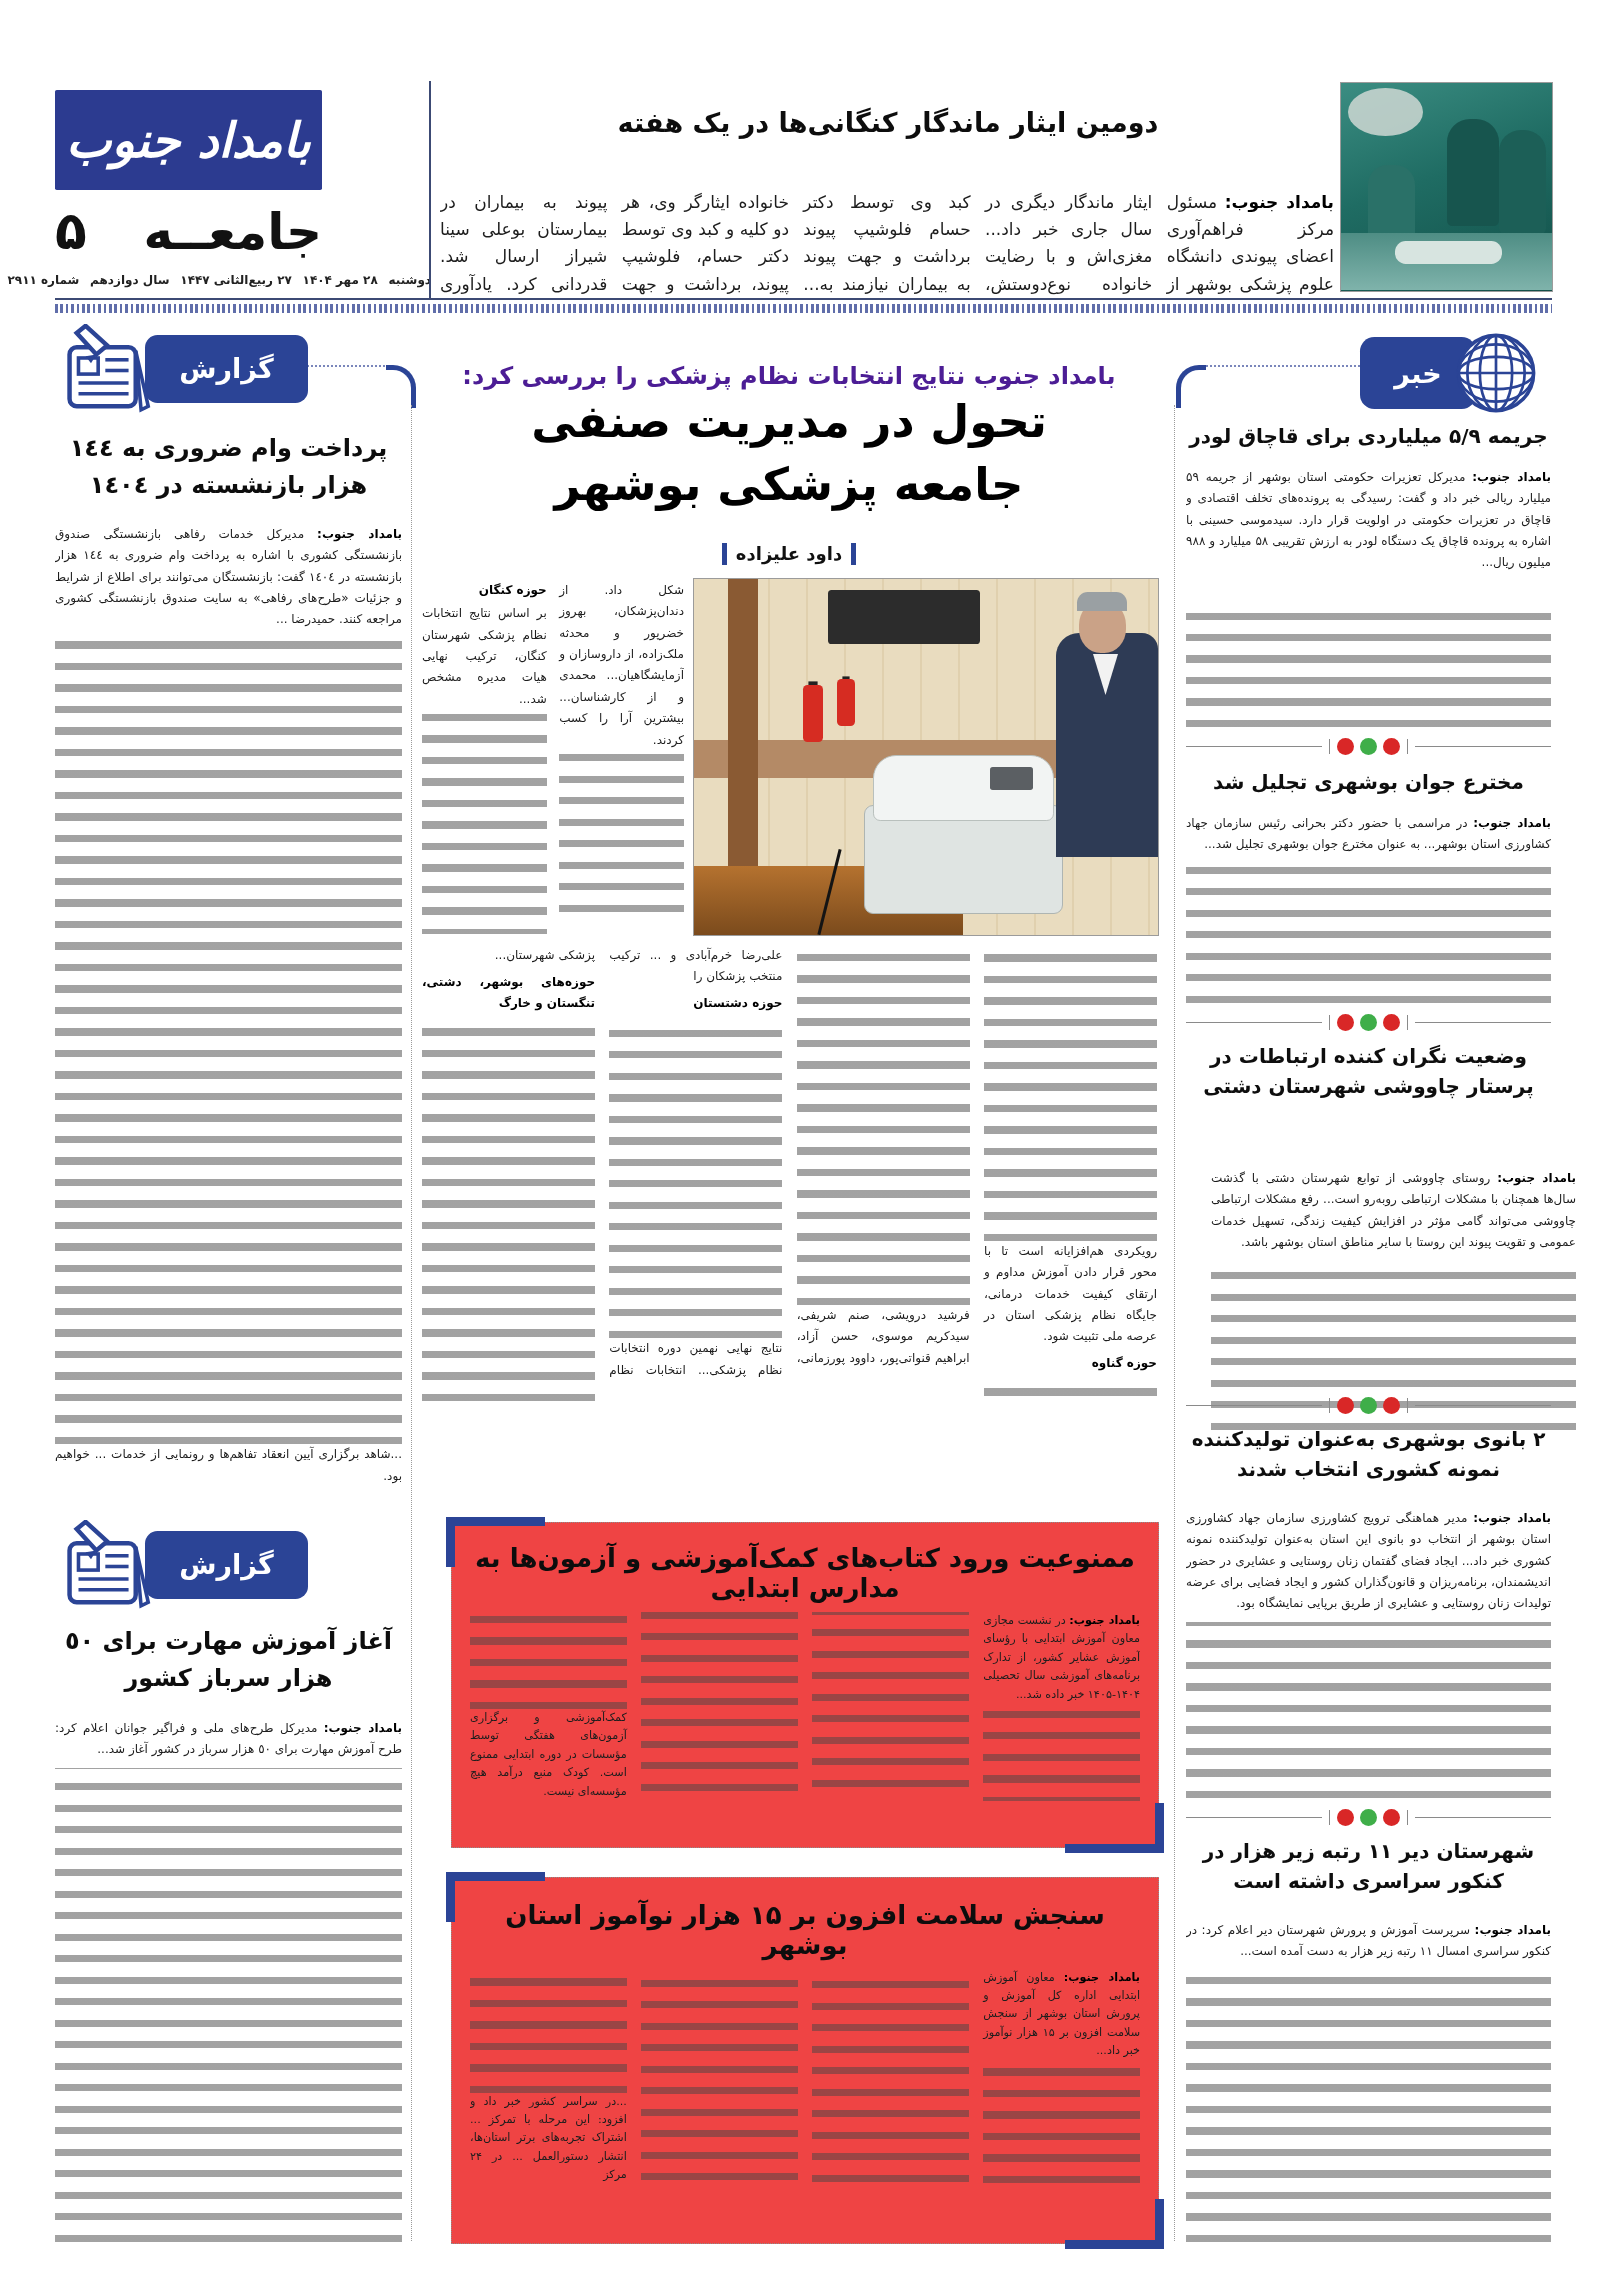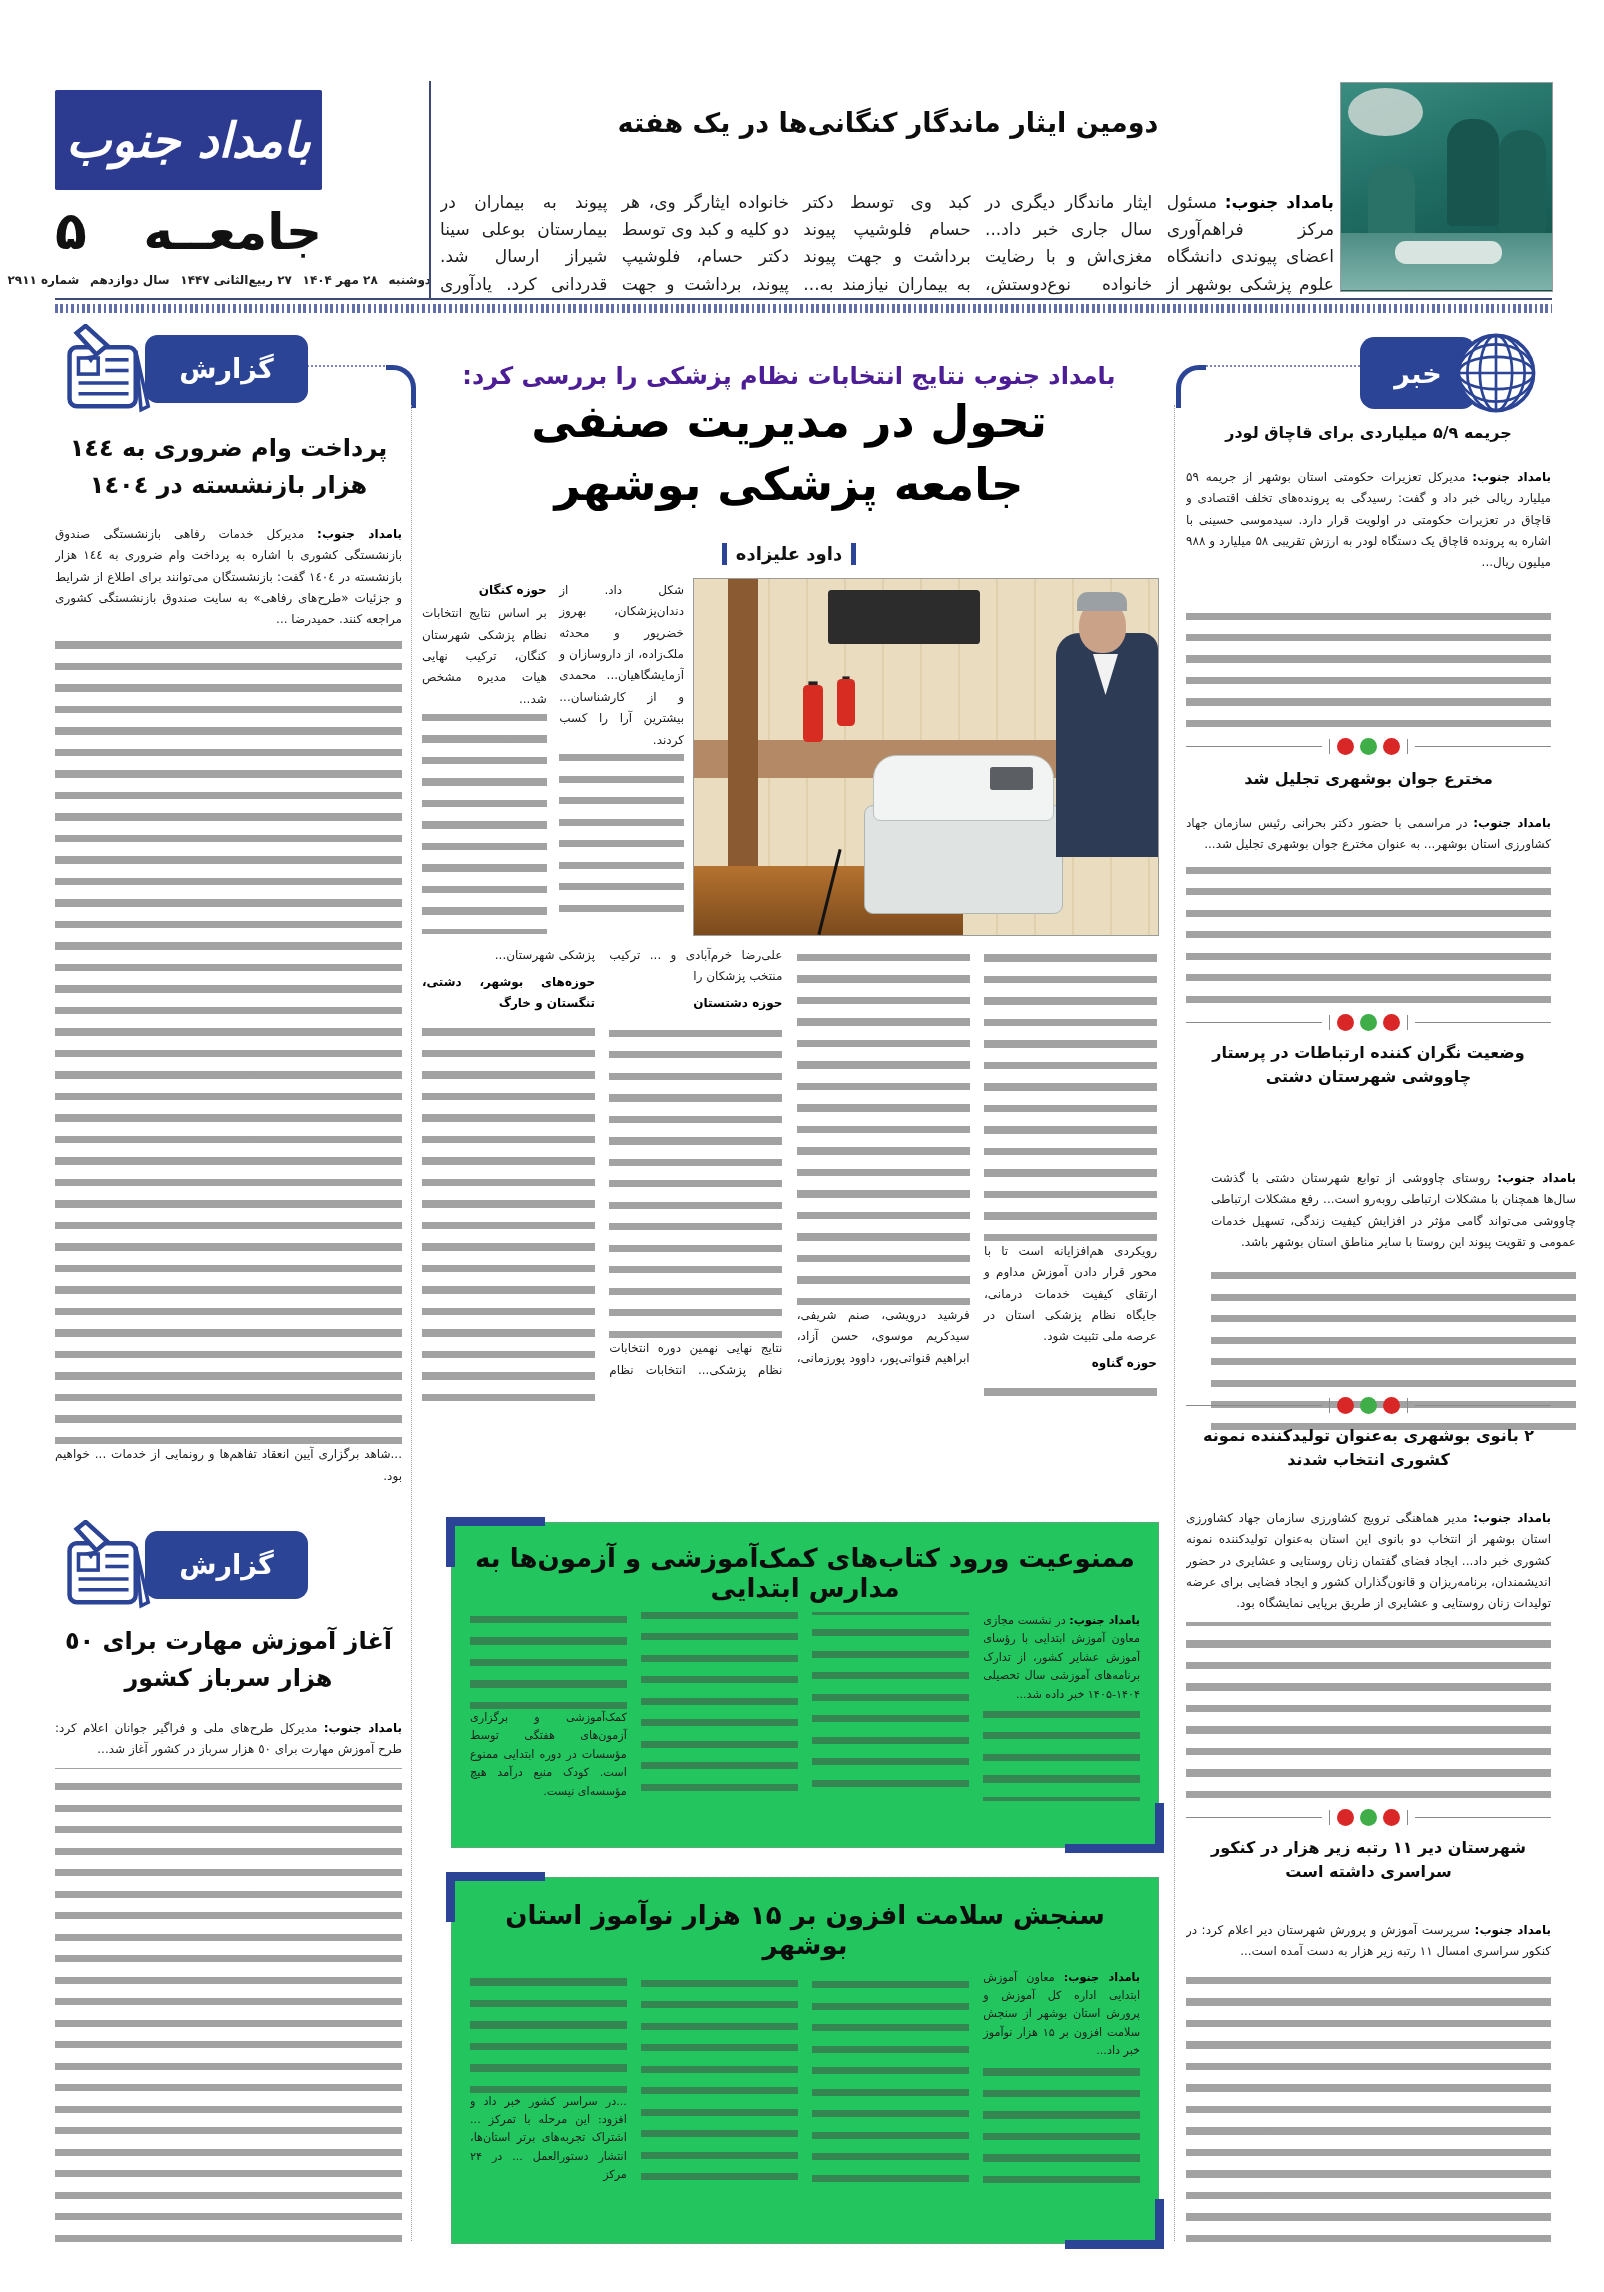--- a/index.html
+++ b/index.html
@@ -29,27 +29,27 @@
   .hookL{width:25px;height:38px;border-top:5.4px solid #2b4496;border-left:5.4px solid #2b4496;border-top-left-radius:23px;}
   
   .badgebox{background:#2b4496;color:#fff;font-size:27px;font-weight:bold;display:flex;align-items:center;justify-content:center;border-radius:12.5px;}
   
   .sep{display:flex;align-items:center;gap:6.3px;}
   .sep .line{flex:1;height:1.8px;background:#8a8a8a;}
   .sep .tick{width:1.8px;height:15px;background:#8a8a8a;}
   .sep .dot{width:17px;height:17px;border-radius:50%;}
   .dred{background:#d92727;} .dgreen{background:#3fae49;}
   
-  .h-news{font-size:16px;font-weight:800;color:#0e0e0e;line-height:1.5;}
+  .h-news{font-size:20px;font-weight:800;color:#0e0e0e;line-height:1.5;}
   .h-big1{font-size:45px;font-weight:800;color:#000;line-height:1.4;}
   .kicker{font-size:24px;font-weight:700;color:#4c1d95;}
   .byline{display:flex;align-items:center;justify-content:center;gap:9px;font-size:18px;font-weight:700;color:#111;}
   .bybar{width:4.5px;height:21.5px;background:#2b4496;}
   
-  .gbox{background:#22c55e;border:0.9px dotted #8e8e8e;}
+  .gbox{background:#ef4444;border:0.9px dotted #8e8e8e;}
   .corner-tl{position:absolute;top:-6.3px;left:-6.3px;width:90px;height:41px;border-top:9.9px solid #2b4496;border-left:9.9px solid #2b4496;}
   .corner-br{position:absolute;bottom:-6.3px;right:-6.3px;width:90px;height:41px;border-bottom:9.9px solid #2b4496;border-right:9.9px solid #2b4496;}
   .cols5{column-count:5;column-gap:14.3px;}
   .cols4{column-count:4;column-gap:14.3px;}
   .cols2{column-count:2;column-gap:12.5px;}
   .subhead{font-weight:800;color:#000;display:block;margin:5.4px 0 1.8px;}
   
   .photo-frame{border:0.9px solid #9b9b9b;overflow:hidden;}
 </style>
 </head>

